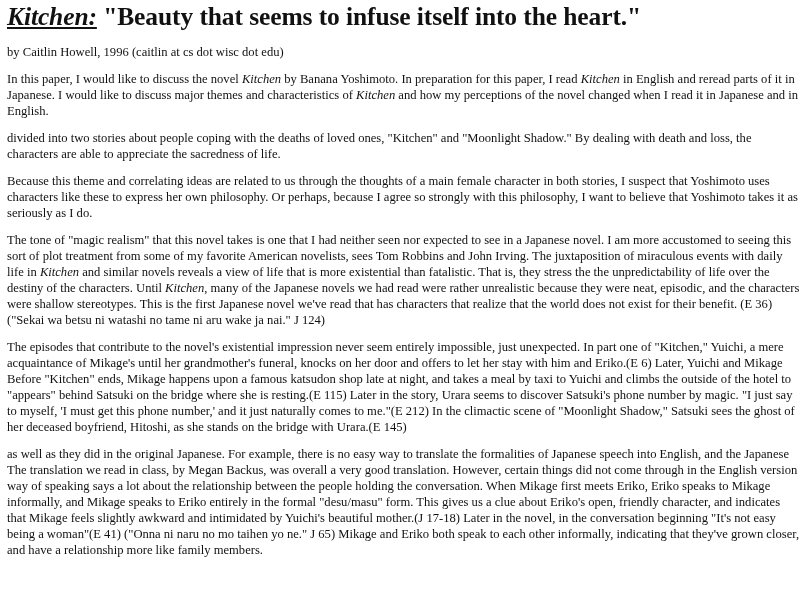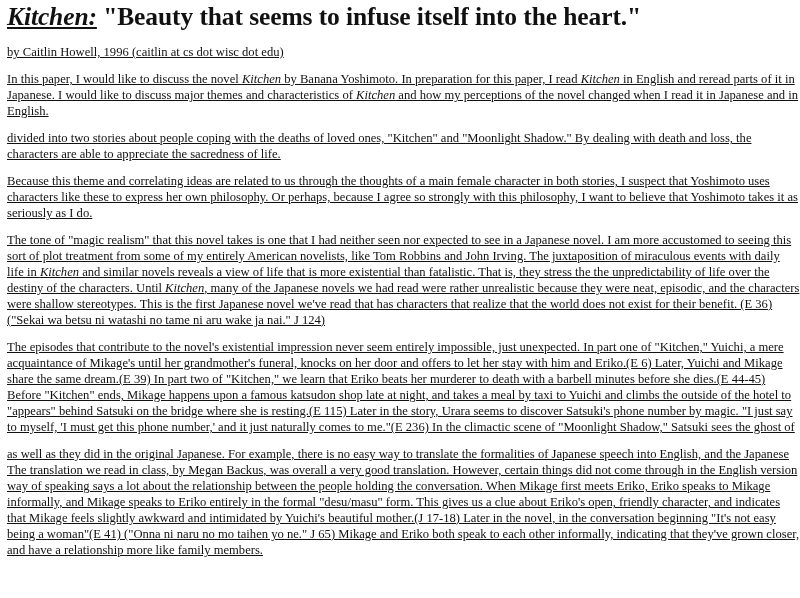--- a/index.html
+++ b/index.html
@@ -23,21 +23,20 @@
       font-size: 25.5px;
       line-height: 30px;
       font-weight: bold;
       margin: 2px 0 12px 0;
       letter-spacing: -0.1px;
       white-space: nowrap;
     }
     h1 .title-italic { font-style: italic; text-decoration: underline; }
     p {
       margin: 0 0 11px 0;
-      text-decoration: underline;
     }
     .byline { margin-bottom: 11px; }
     em { font-style: italic; }
     .ln { display: block; white-space: nowrap; }
   </style>
 </head>
 <body>
 
 <div class="page">
   <h1><span class="title-italic">Kitchen:</span><span> "Beauty that seems to infuse itself into the heart."</span></h1>
@@ -54,33 +53,33 @@
         <span class="ln">divided into two stories about people coping with the deaths of loved ones, "Kitchen" and "Moonlight Shadow." By dealing with death and loss, the</span>
         <span class="ln">characters are able to appreciate the sacredness of life.</span>
       </p>
       <p>
         <span class="ln">Because this theme and correlating ideas are related to us through the thoughts of a main female character in both stories, I suspect that Yoshimoto uses</span>
         <span class="ln">characters like these to express her own philosophy. Or perhaps, because I agree so strongly with this philosophy, I want to believe that Yoshimoto takes it as</span>
         <span class="ln">seriously as I do.</span>
       </p>
       <p>
         <span class="ln">The tone of "magic realism" that this novel takes is one that I had neither seen nor expected to see in a Japanese novel. I am more accustomed to seeing this</span>
-        <span class="ln">sort of plot treatment from some of my entirely American novelists, like Tom Robbins and John Irving. The juxtaposition of miraculous events with daily</span>
+        <span class="ln">sort of plot treatment from some of my favorite American novelists, sees Tom Robbins and John Irving. The juxtaposition of miraculous events with daily</span>
         <span class="ln">life in <em>Kitchen</em> and similar novels reveals a view of life that is more existential than fatalistic. That is, they stress the the unpredictability of life over the</span>
         <span class="ln">destiny of the characters. Until <em>Kitchen</em>, many of the Japanese novels we had read were rather unrealistic because they were neat, episodic, and the characters</span>
         <span class="ln">were shallow stereotypes. This is the first Japanese novel we've read that has characters that realize that the world does not exist for their benefit. (E 36)</span>
         <span class="ln">("Sekai wa betsu ni watashi no tame ni aru wake ja nai." J 124)</span>
       </p>
       <p>
         <span class="ln">The episodes that contribute to the novel's existential impression never seem entirely impossible, just unexpected. In part one of "Kitchen," Yuichi, a mere</span>
         <span class="ln">acquaintance of Mikage's until her grandmother's funeral, knocks on her door and offers to let her stay with him and Eriko.(E 6) Later, Yuichi and Mikage</span>
-        <span class="ln">share the same dream.(E 39) In part two of "Kitchen," we learn that Eriko beats her murderer to death with a barbell minutes before she dies.(E 44-45)</span>
         <span class="ln">Before "Kitchen" ends, Mikage happens upon a famous katsudon shop late at night, and takes a meal by taxi to Yuichi and climbs the outside of the hotel to</span>
         <span class="ln">"appears" behind Satsuki on the bridge where she is resting.(E 115) Later in the story, Urara seems to discover Satsuki's phone number by magic. "I just say</span>
-        <span class="ln">to myself, 'I must get this phone number,' and it just naturally comes to me."(E 236) In the climactic scene of "Moonlight Shadow," Satsuki sees the ghost of</span>
+        <span class="ln">to myself, 'I must get this phone number,' and it just naturally comes to me."(E 212) In the climactic scene of "Moonlight Shadow," Satsuki sees the ghost of</span>
+        <span class="ln">her deceased boyfriend, Hitoshi, as she stands on the bridge with Urara.(E 145)</span>
       </p>
       <p>
         <span class="ln">as well as they did in the original Japanese. For example, there is no easy way to translate the formalities of Japanese speech into English, and the Japanese</span>
         <span class="ln">The translation we read in class, by Megan Backus, was overall a very good translation. However, certain things did not come through in the English version</span>
         <span class="ln">way of speaking says a lot about the relationship between the people holding the conversation. When Mikage first meets Eriko, Eriko speaks to Mikage</span>
         <span class="ln">informally, and Mikage speaks to Eriko entirely in the formal "desu/masu" form. This gives us a clue about Eriko's open, friendly character, and indicates</span>
         <span class="ln">that Mikage feels slightly awkward and intimidated by Yuichi's beautiful mother.(J 17-18) Later in the novel, in the conversation beginning "It's not easy</span>
         <span class="ln">being a woman"(E 41) ("Onna ni naru no mo taihen yo ne." J 65) Mikage and Eriko both speak to each other informally, indicating that they've grown closer,</span>
         <span class="ln">and have a relationship more like family members.</span>
       </p>

